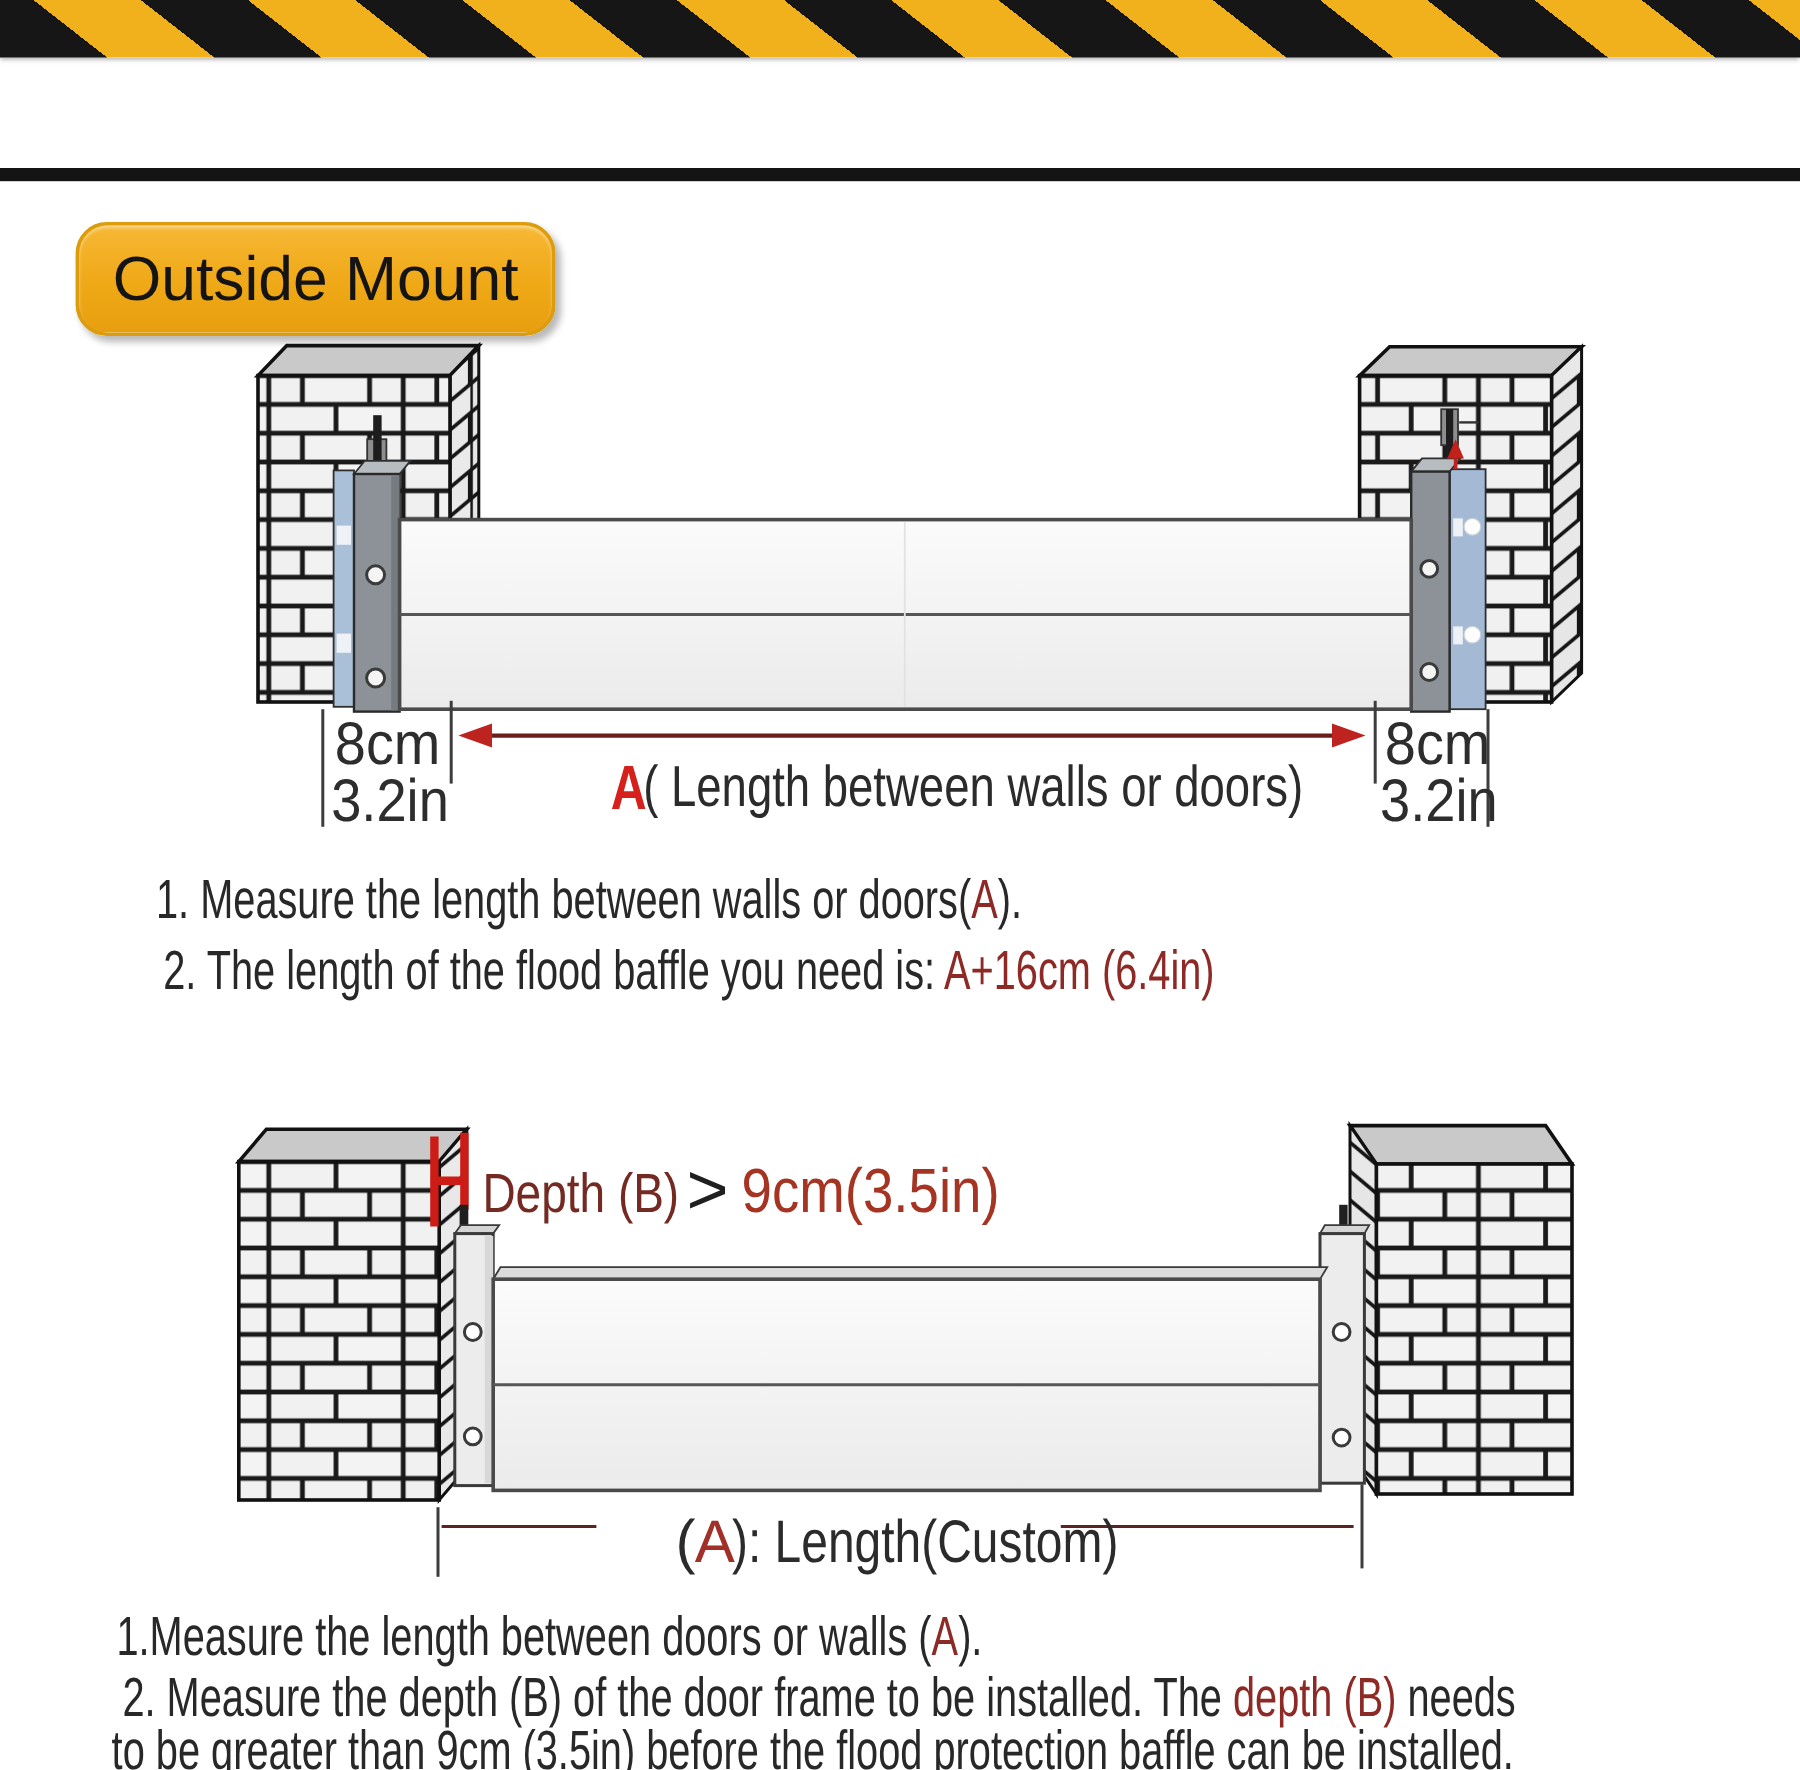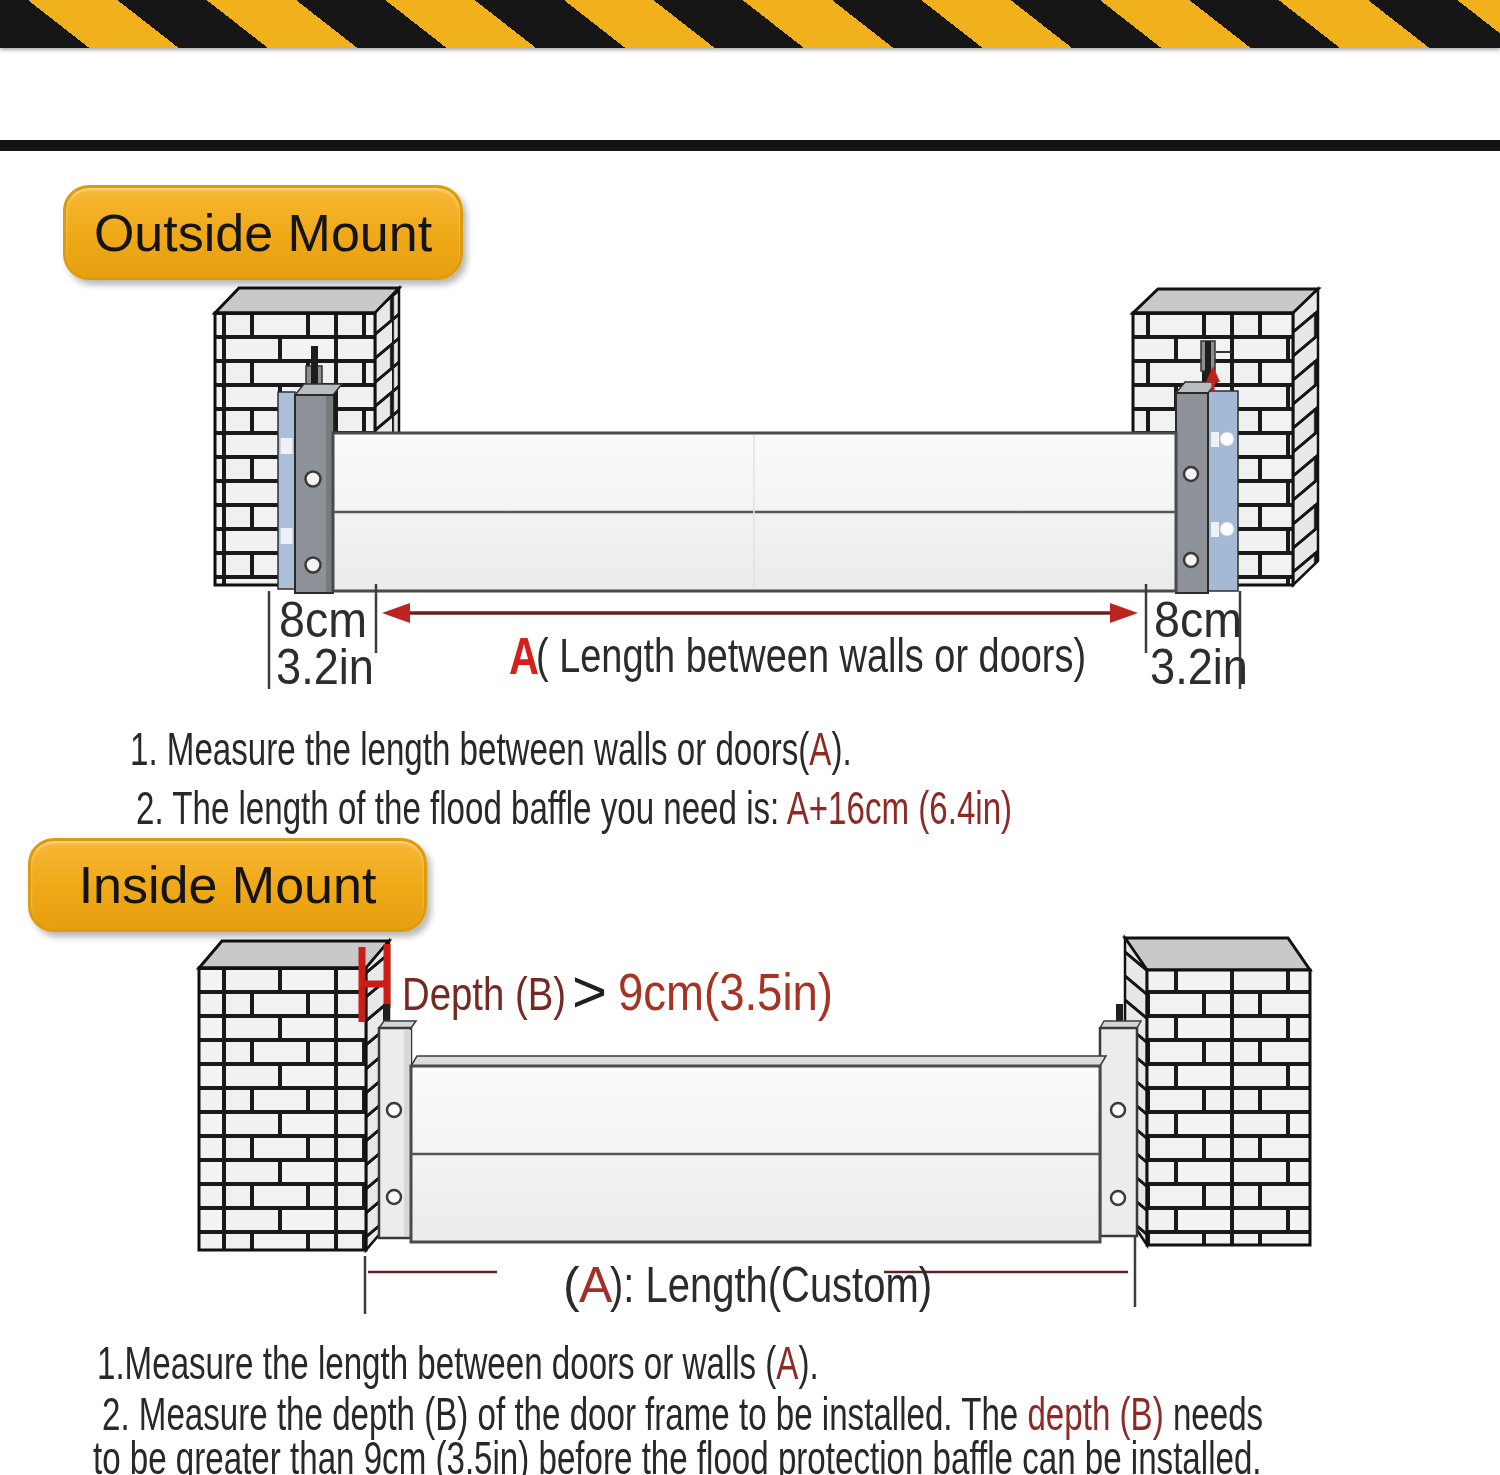--- a/index.html
+++ b/index.html
@@ -128,23 +128,20 @@
       <text x="1154" y="637" font-size="50" fill="#2d2d2d" textLength="88" lengthAdjust="spacingAndGlyphs">8cm</text>
       <text x="1150" y="684" font-size="50" fill="#2d2d2d" textLength="98" lengthAdjust="spacingAndGlyphs">3.2in</text>
       <text x="509" y="674" font-size="52" font-weight="bold" fill="#d6201c" textLength="30" lengthAdjust="spacingAndGlyphs">A</text>
       <text x="536" y="672" font-size="48" fill="#2b2b2b" textLength="550" lengthAdjust="spacingAndGlyphs">( Length between walls or doors)</text>
     </g>
   </svg>
 
   <div class="step-line s-out1"><span style="color: rgb(40, 40, 40);">1. Measure the length between walls or doors(</span><span style="color: rgb(142, 42, 38);">A</span><span style="color: rgb(40, 40, 40);">).</span></div>
   <div class="step-line s-out2"><span style="color: rgb(40, 40, 40);">2. The length of the flood baffle you need is: </span><span style="color: rgb(142, 42, 38);">A+16cm (6.4in)</span></div>
 
-  <div class="badge badge-inside">
-    <span>Inside Mount</span>
-  </div>
 
   <svg class="diagram-inside" viewBox="0 930 1500 405" xmlns="http://www.w3.org/2000/svg">
     <defs>
       <pattern id="brickF2" x="0" y="8" width="112" height="48" patternUnits="userSpaceOnUse">
         <rect width="112" height="48" fill="#1a1a1a"></rect>
         <rect x="2" y="2" width="52" height="20" fill="#f1f1f1"></rect>
         <rect x="58" y="2" width="52" height="20" fill="#f3f3f3"></rect>
         <rect x="2" y="26" width="24" height="20" fill="#f0f0f0"></rect>
         <rect x="30" y="26" width="52" height="20" fill="#f2f2f2"></rect>
         <rect x="86" y="26" width="24" height="20" fill="#f1f1f1"></rect>

